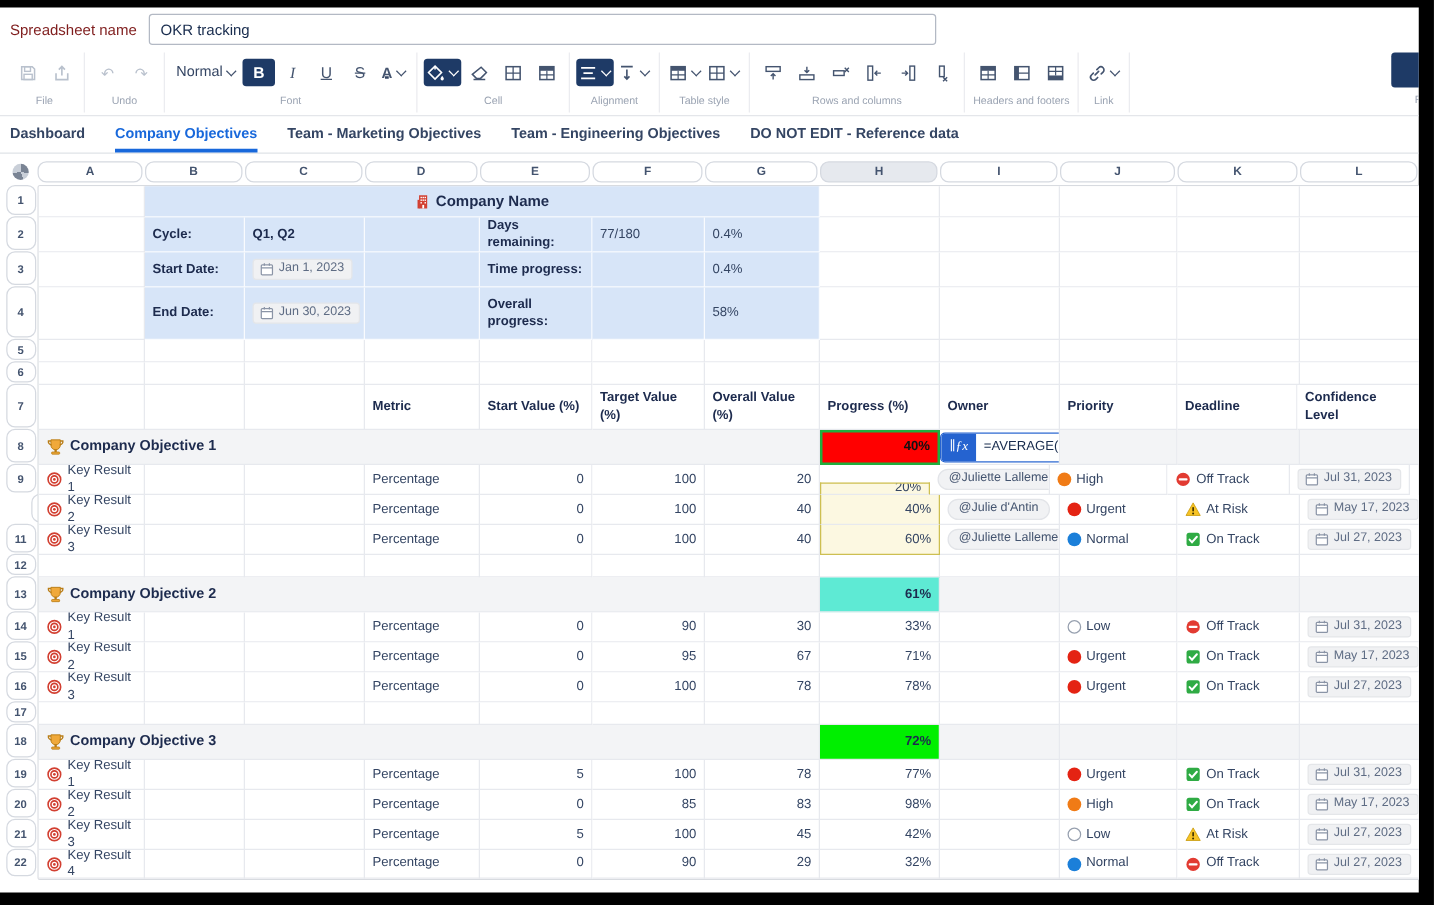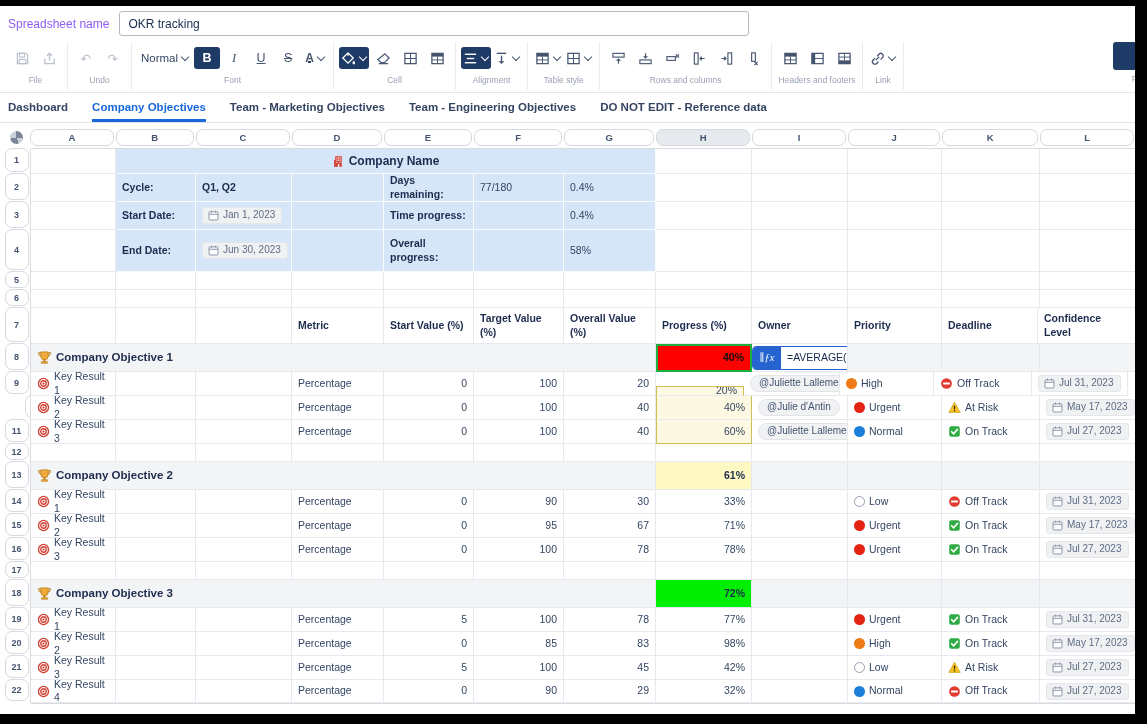--- a/index.html
+++ b/index.html
@@ -1,21 +1,21 @@
 <!DOCTYPE html>
 <html><head>
 <meta charset="utf-8">
 <style>
   html,body{margin:0;padding:0;background:#000;width:1147px;height:724px;overflow:hidden;
     font-family:"Liberation Sans","DejaVu Sans",sans-serif;}
   .app{position:absolute;top:6px;left:0;right:12px;bottom:10px;background:#fff;overflow:hidden;}
 
   
   .namebar{display:flex;align-items:center;padding:5px 8px 4px 8px;gap:10px;}
-  .namebar label{font-size:12px;color:#8b5cf6;}
+  .namebar label{font-size:12px;color:#7f1d1d;}
   .namebar input{width:612px;height:23px;border:1px solid #b3b9c4;border-radius:3px;
     padding:0 8px;font-size:12px;color:#172b4d;font-family:inherit;outline:none;}
 
   
   .toolbar{display:flex;align-items:flex-start;padding:2px 4px 0 4px;border-bottom:1px solid #e4e6ea;height:50px;position:relative;}
   .tgroup{display:flex;flex-direction:column;align-items:center;padding:0 5px;border-right:1px solid #ebecf0;height:48px;}
   .tgroup:last-child{border-right:none;}
   .ticons{display:flex;align-items:center;gap:1px;height:32px;}
   .tlabel{font-size:8.5px;color:#9aa3b2;white-space:nowrap;margin-top:1px;}
   .tbtn{min-width:22px;height:22px;border-radius:3px;display:flex;align-items:center;justify-content:center;
@@ -792,21 +792,21 @@
           </div>
           <div class="srow" style="height: 28px;">
             <div class="cell gray" style="width: 625px;">
               <span style="display: flex;">
                 <svg class="ic16" viewBox="0 0 16 16">
                   <use href="#i-trophy"></use>
                 </svg>
               </span>
               <span class="objtitle">Company Objective 2</span>
             </div>
-            <div class="cell gray right bold" style="width: 96px; background: #fef9c3;">
+            <div class="cell gray right bold" style="width: 96px; background: #5eead4;">
               <span>61%</span>
             </div>
             <div class="cell gray" style="width: 96px;"></div>
             <div class="cell gray" style="width: 94px;"></div>
             <div class="cell gray" style="width: 98px;"></div>
             <div class="cell gray" style="width: 96px;"></div>
           </div>
           <div class="srow" style="height: 24px;">
             <div class="cell" style="width: 85px;">
               <span style="display: flex;">

